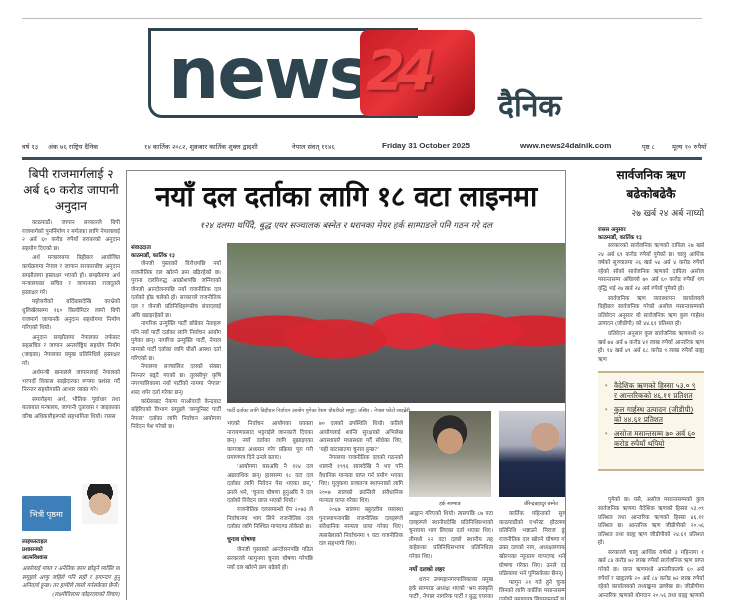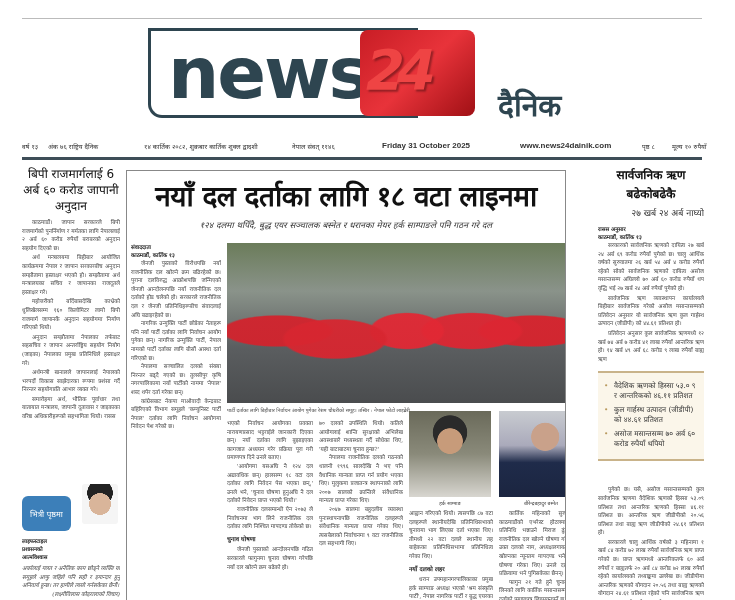--- a/index.html
+++ b/index.html
@@ -66,28 +66,28 @@
     background: radial-gradient(circle at 55% 30%, #c9a18a 0 18%, transparent 19%),
                 linear-gradient(180deg, #c8cbd0 0%, #aab 40%, #1f2b4a 60%, #1b2540 100%); }
   .cap-small { position: absolute; top: 329px; font-size: 5px; color: #333; text-align: center; }
 
   .section-label { font-size: 6px; font-weight: bold; color: #222; margin: 4px 0 2px; }
 
   .right-headline { font-family: "DejaVu Sans", sans-serif; font-weight: bold; font-size: 12px;
     line-height: 19px; text-align: center; color: #111; }
   .right-sub { font-size: 9px; text-align: right; color: #333; margin: 2px 0 6px; }
 
-  .factbox { margin: 8px 0 24px; background: #fbf6ea; border-top: 2px solid #c9b38a; border-bottom: 2px solid #c9b38a; padding: 8px 4px 6px 6px; }
+  .factbox { margin: 8px 0 24px; background: #fbf6ea; border-top: 2px solid #c9b38a; border-bottom: 2px solid #c9b38a; padding: 8px 4px 16px 6px; text-decoration: underline; }
   .factbox li { list-style: none; font-family: "DejaVu Sans", sans-serif; font-size: 7.3px;
     line-height: 10px; color: #333; padding-left: 10px; position: relative; margin-bottom: 4px; }
   .factbox li::before { content: "•"; position: absolute; left: 0; top: 0; color: #b99a5e; }
 
   .inside-box { position: absolute; left: 0; top: 330px; width: 98px; }
   .inside-label { display: inline-block; background: #3c7fb9; color: #fff; font-family: "DejaVu Sans", sans-serif;
-    font-size: 8px; padding: 12px 8px; border-radius: 6px; }
+    font-size: 8px; padding: 12px 8px; border-radius: 1px; }
   .inside-photo { position: absolute; right: 2px; top: -12px; width: 36px; height: 40px; border-radius: 3px;
     background: radial-gradient(circle at 50% 50%, #d9b59a 0 40%, transparent 41%),
                 radial-gradient(circle at 50% 22%, #222 0 35%, transparent 36%), #f5f5f5; }
 </style>
 </head>
 <body>
 
 <div class="top-rule"></div>
 
 <div class="masthead">
@@ -104,21 +104,21 @@
   <span style="left:122px">१४ कार्तिक २०८२, शुक्रबार कार्तिक शुक्ल द्वादशी</span>
   <span style="left:270px">नेपाल संवत् ११४६</span>
   <span class="en" style="left:360px">Friday 31 October 2025</span>
   <span class="en" style="left:498px">www.news24dainik.com</span>
   <span style="left:620px">पृष्ठ ८</span>
   <span style="left:650px">मूल्य १० रुपैयाँ</span>
 </div>
 <div class="info-rule"></div>
 
 <div class="col-left">
-  <div class="side-headline">बिपी राजमार्गलाई 6 अर्ब ६० करोड जापानी अनुदान</div>
+  <div class="side-headline">बिपी राजमार्गलाई २ अर्ब ६० करोड जापानी अनुदान</div>
   <div class="body-text">
     <p>काठमाडौं। जापान सरकारले बिपी राजमार्गको पुनर्निर्माण र मर्मतका लागि नेपाललाई २ अर्ब ६० करोड रुपैयाँ बराबरको अनुदान सहयोग दिएको छ।</p>
     <p>अर्थ मन्त्रालयमा बिहीबार आयोजित कार्यक्रममा नेपाल र जापान सरकारबीच अनुदान सम्झौतामा हस्ताक्षर भएको हो। सम्झौतामा अर्थ मन्त्रालयका सचिव र जापानका राजदूतले हस्ताक्षर गरे।</p>
     <p>महोत्तरीको बर्दिबासदेखि काभ्रेको धुलिखेलसम्म १६० किलोमिटर लामो बिपी राजमार्ग जापानकै अनुदान सहयोगमा निर्माण गरिएको थियो।</p>
     <p>अनुदान सम्झौतामा नेपालका तर्फबाट सहसचिव र जापान अन्तर्राष्ट्रिय सहयोग नियोग (जाइका) नेपालका प्रमुख प्रतिनिधिले हस्ताक्षर गरे।</p>
     <p>अर्थमन्त्री खनालले जापानलाई नेपालको भरपर्दो विकास साझेदारका रूपमा प्रशंसा गर्दै निरन्तर सहयोगप्रति आभार व्यक्त गरे।</p>
     <p>समारोहमा अर्थ, भौतिक पूर्वाधार तथा यातायात मन्त्रालय, जापानी दूतावास र जाइकाका वरिष्ठ अधिकारीहरूको सहभागिता थियो। रासस</p>
   </div>
   <div class="inside-box">
     <div class="inside-photo"></div>

